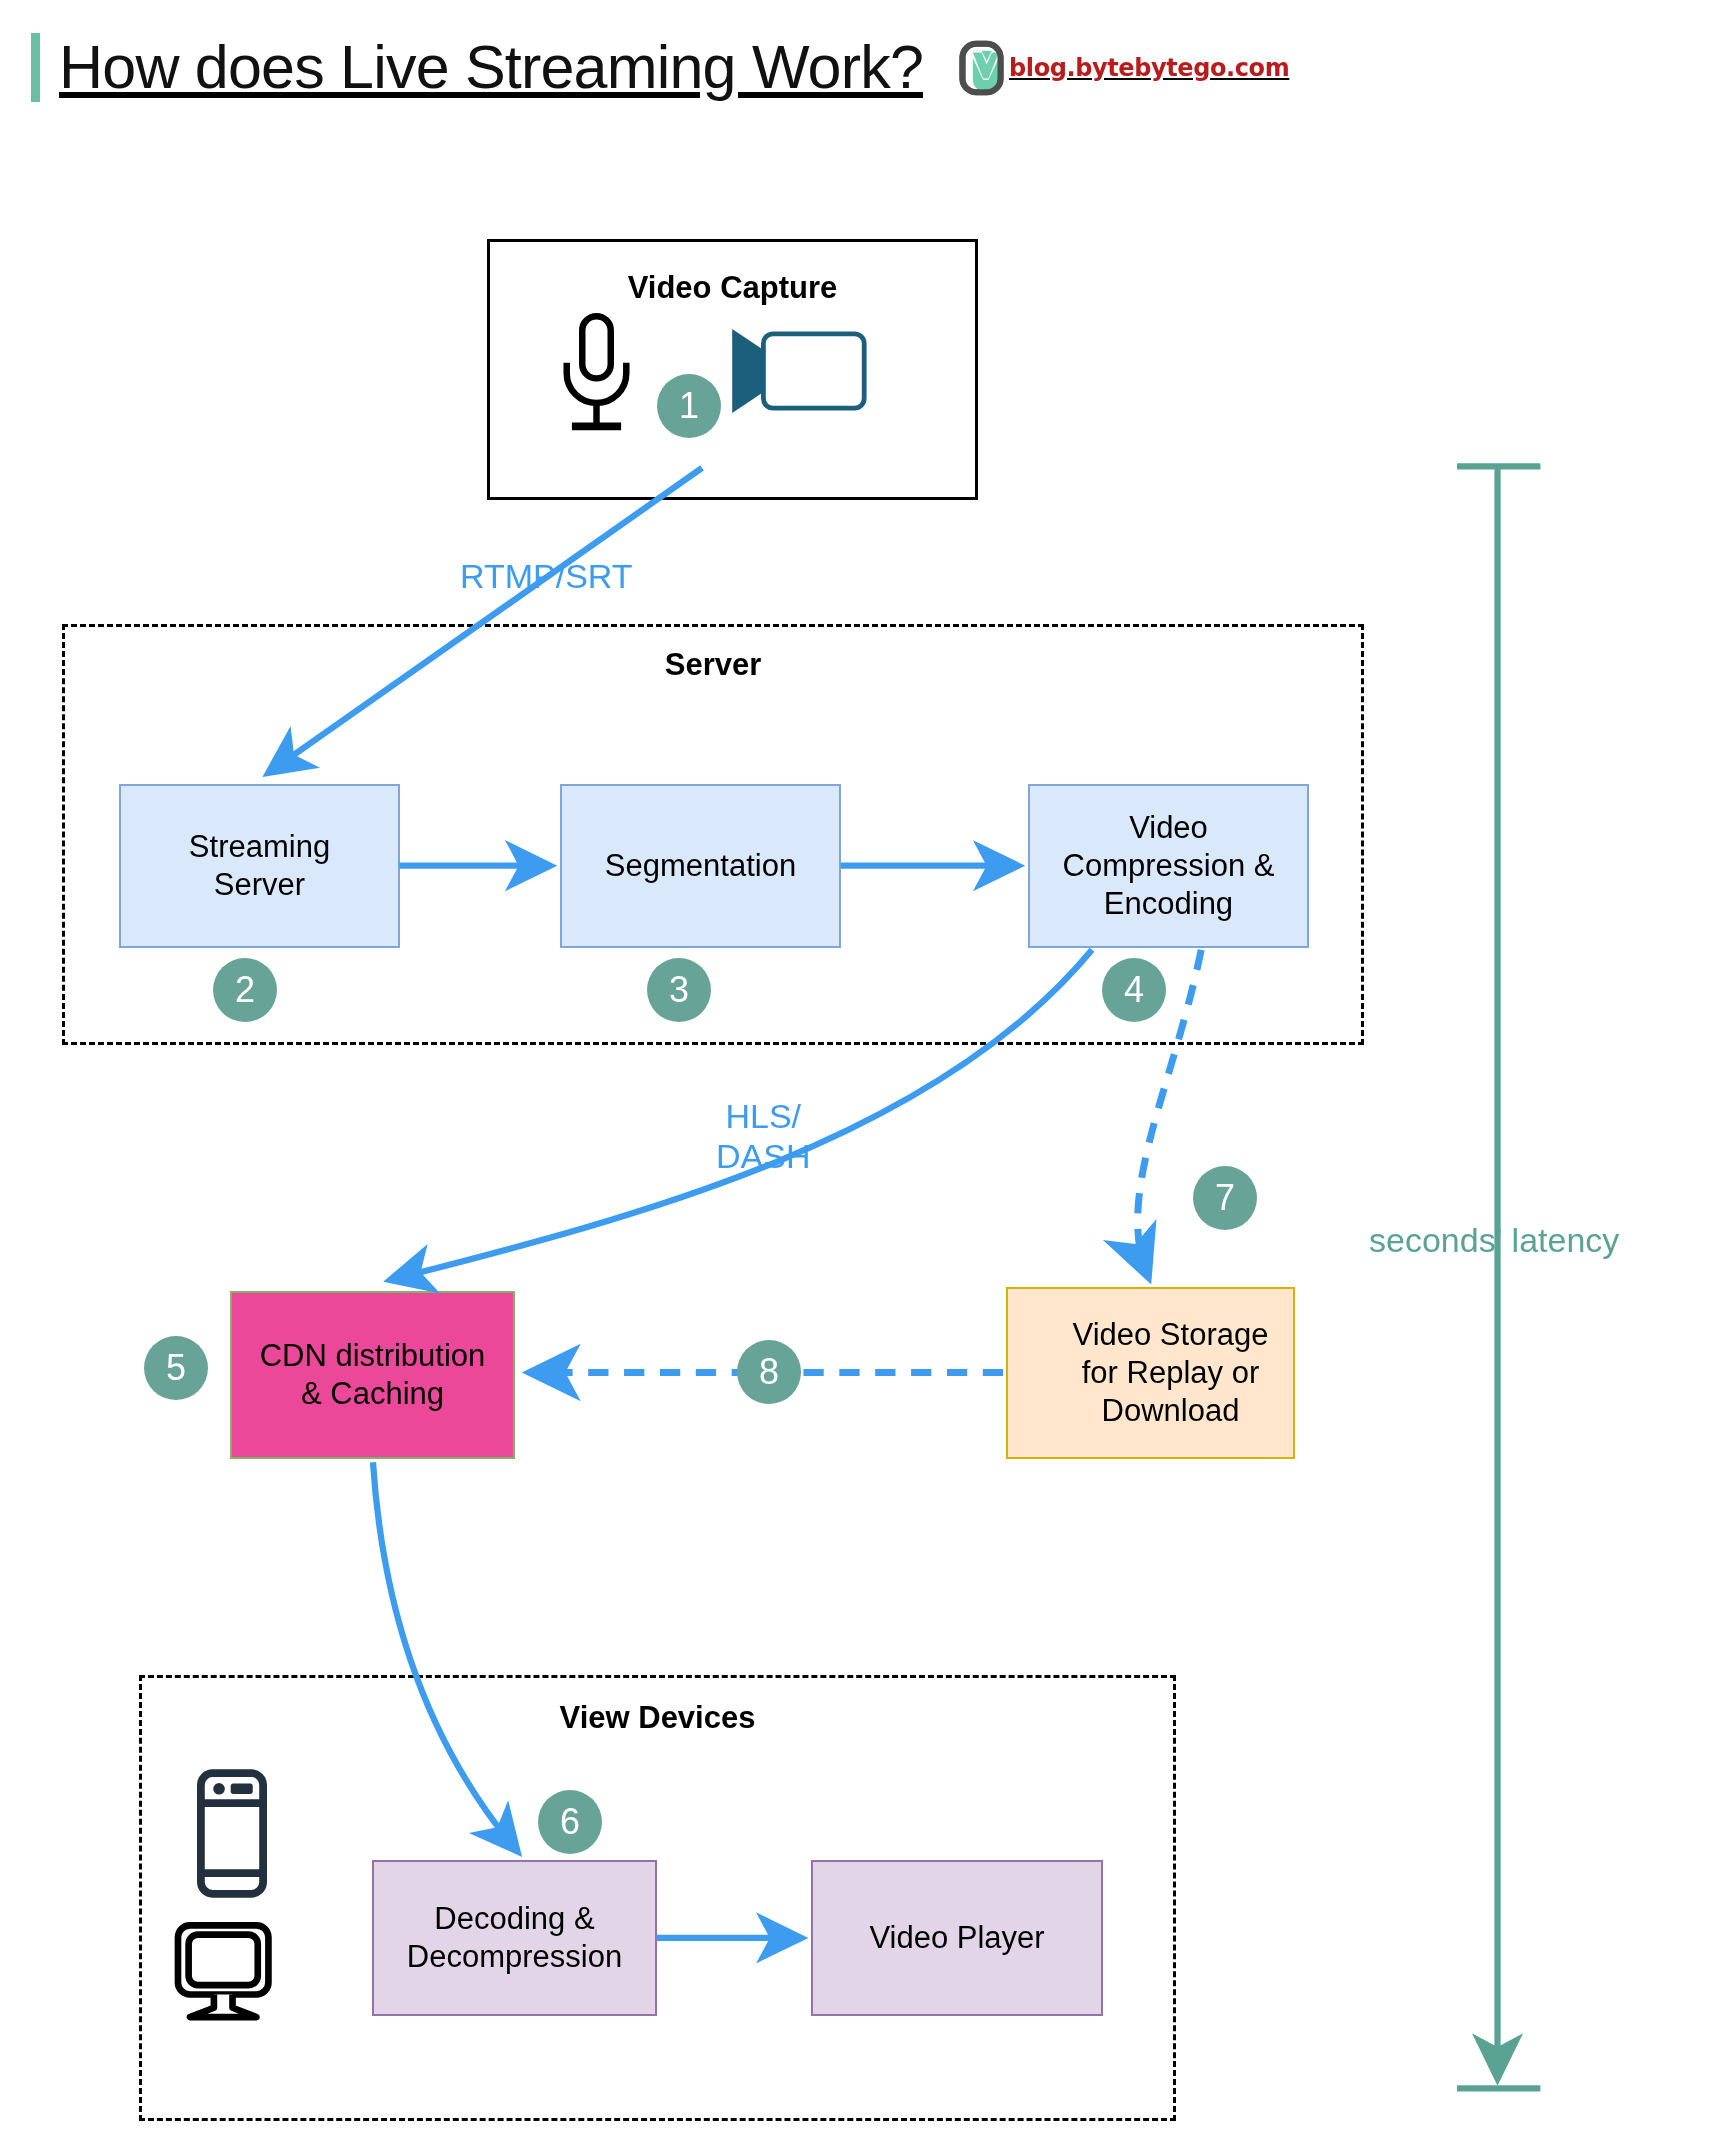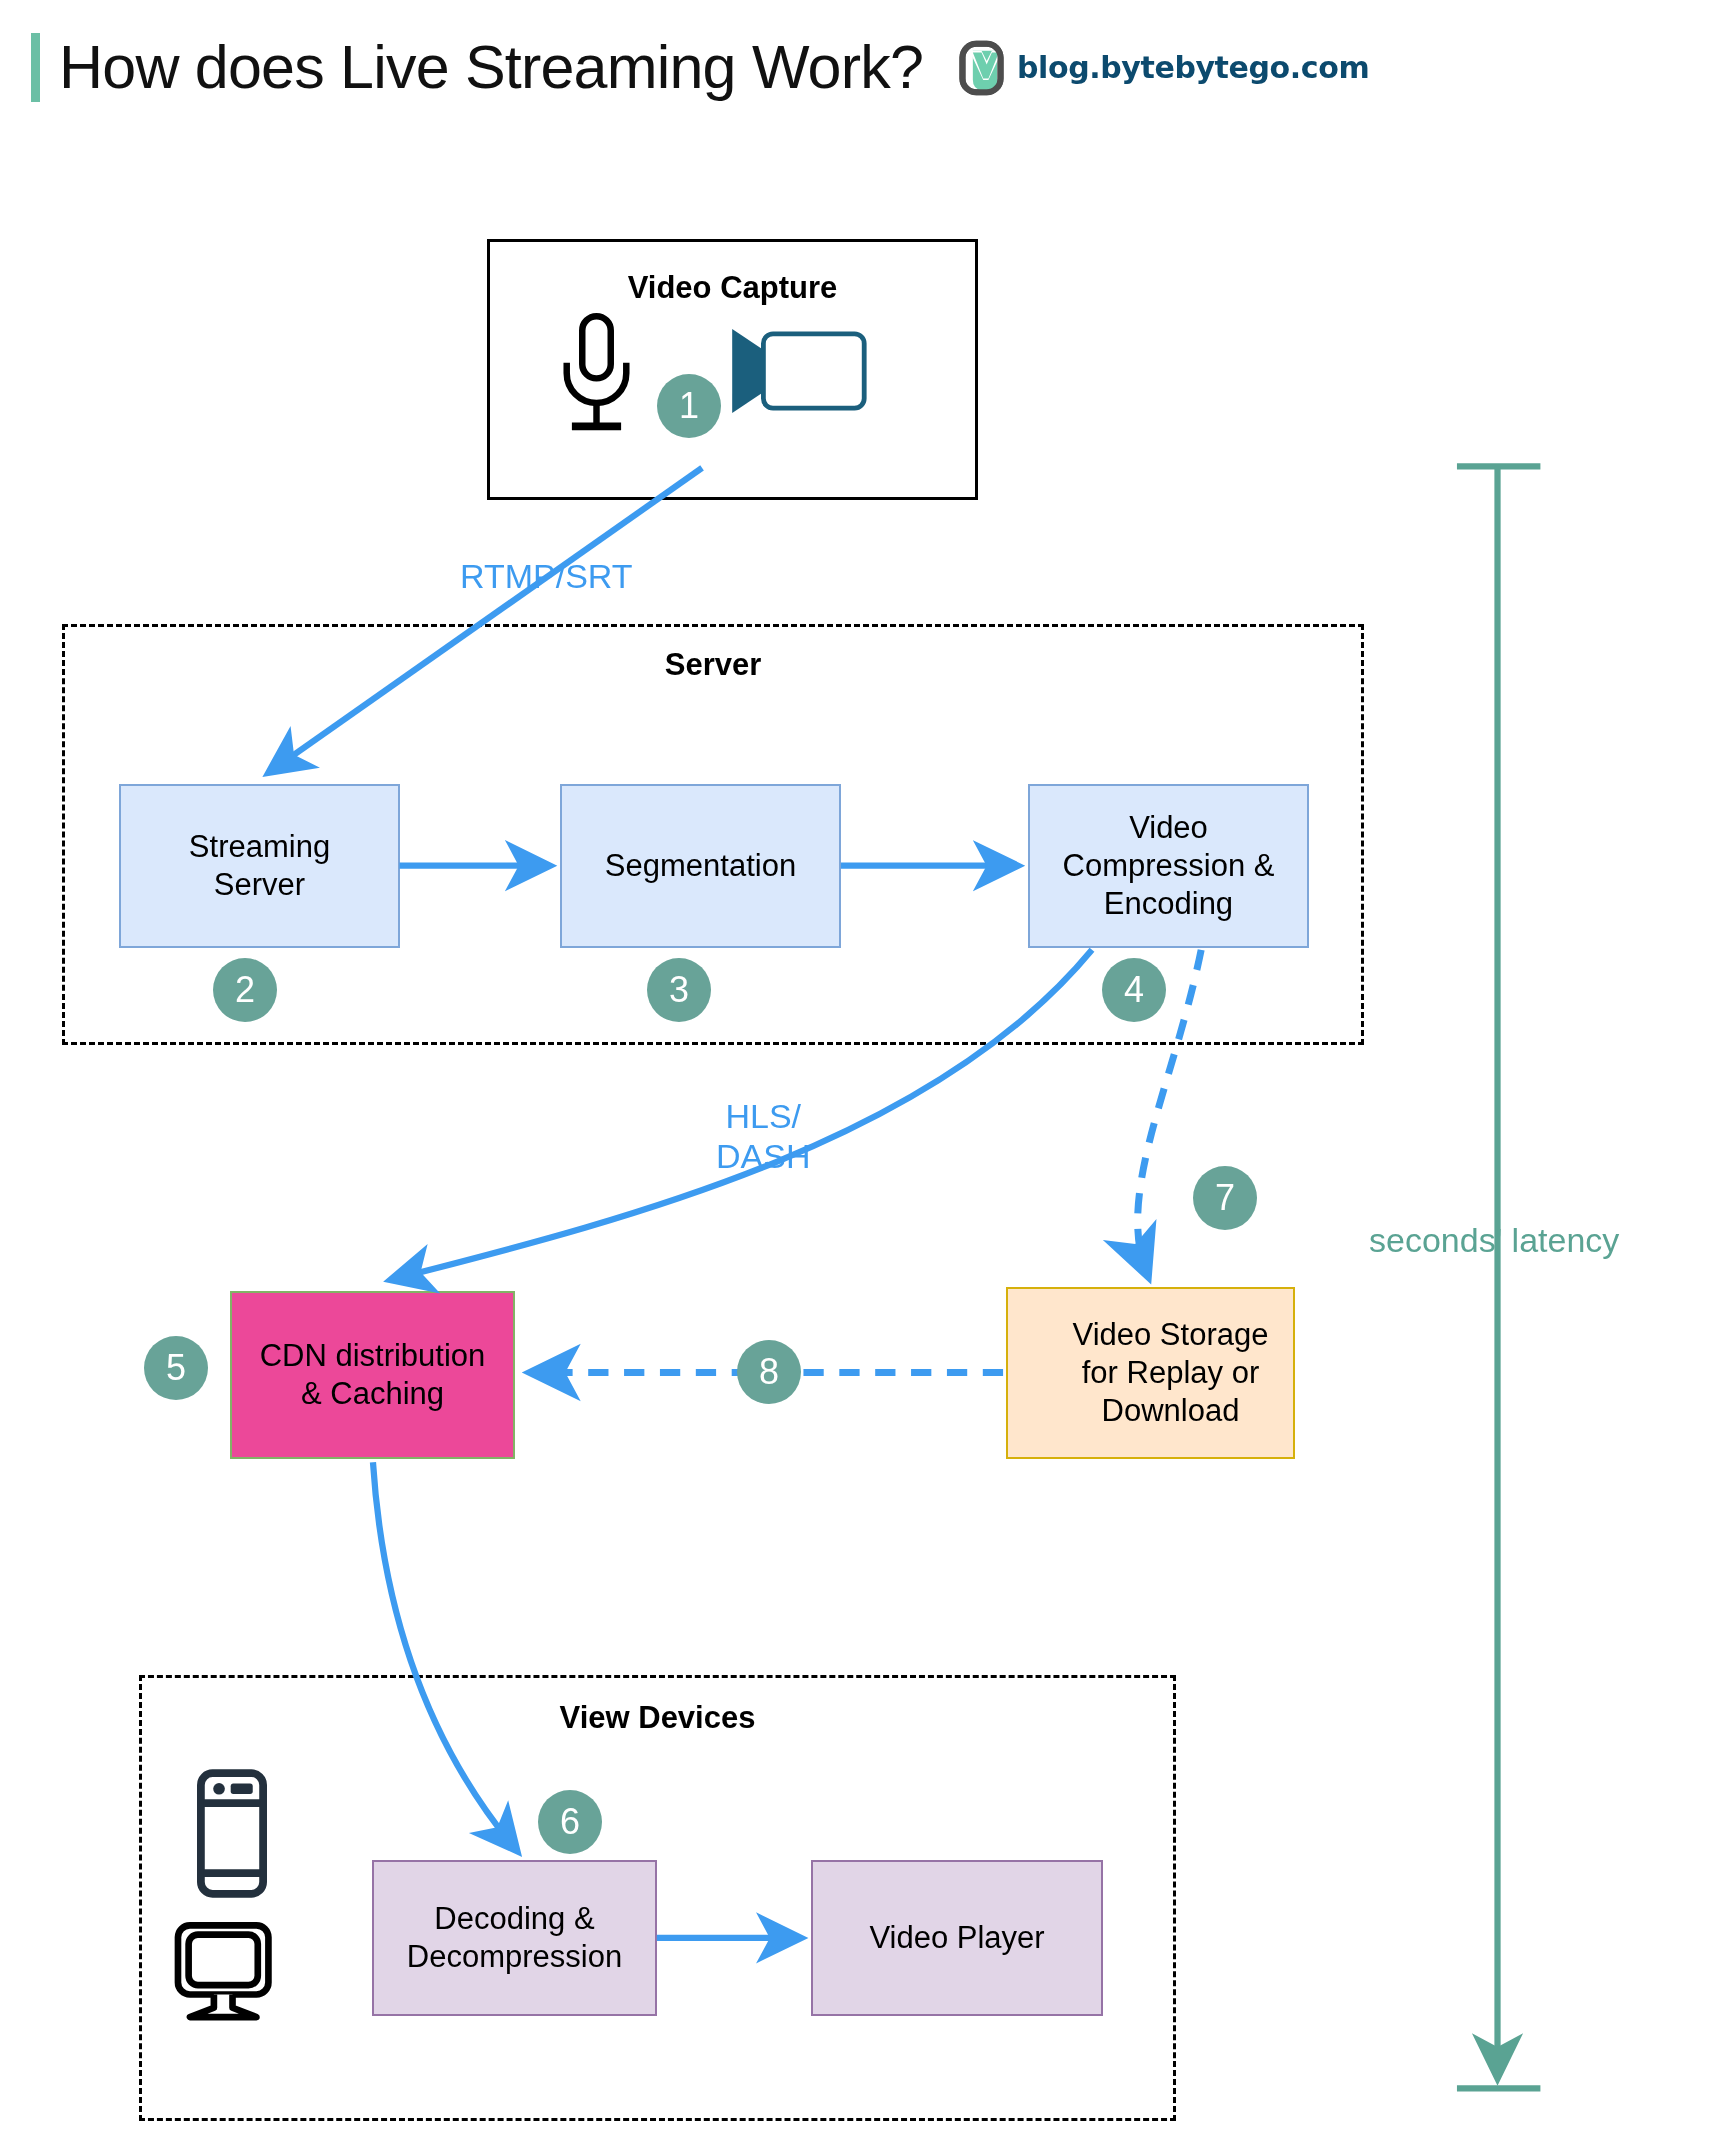--- a/index.html
+++ b/index.html
@@ -5,30 +5,30 @@
   * { box-sizing: border-box; }
   html, body { margin:0; padding:0; background:#ffffff; }
   body {
     width:1734px; height:2129px;
     font-family:"Liberation Sans", sans-serif;
     position:relative; overflow:hidden;
   }
   #stage { position:absolute; inset:0; }
 
   
-  .title-bar { position:absolute; left:31px; top:33px; display:flex; align-items:center; }
+  .title-bar { position:absolute; left:31px; top:33px; display:flex; align-items:center;text-decoration:underline; }
   .accent-bar { width:9.4px; height:69px; background:#6bbfa5; margin-right:18.7px; }
   .title-text {
     font-size:61px; color:#111; letter-spacing:-0.8px; white-space:nowrap;
     line-height:1;
   }
   .brand { display:flex; align-items:center; margin-left:36px; }
   .brand-logo { width:45px; height:56px; flex:none; }
   .brand-text {
-    font-size:30px; font-weight:bold; color:#0c4a6e; margin-left:13px;
+    font-size:24px; font-weight:bold; color:#b91c1c; margin-left:5px;
     letter-spacing:-0.4px; white-space:nowrap;
     font-family:"DejaVu Sans", sans-serif;
   }
 
   
   .box { position:absolute; display:flex; align-items:center; justify-content:center;
          text-align:center; line-height:1.22; }
 
   .capture-frame {
     border:3.1px solid #000; background:#fff;

